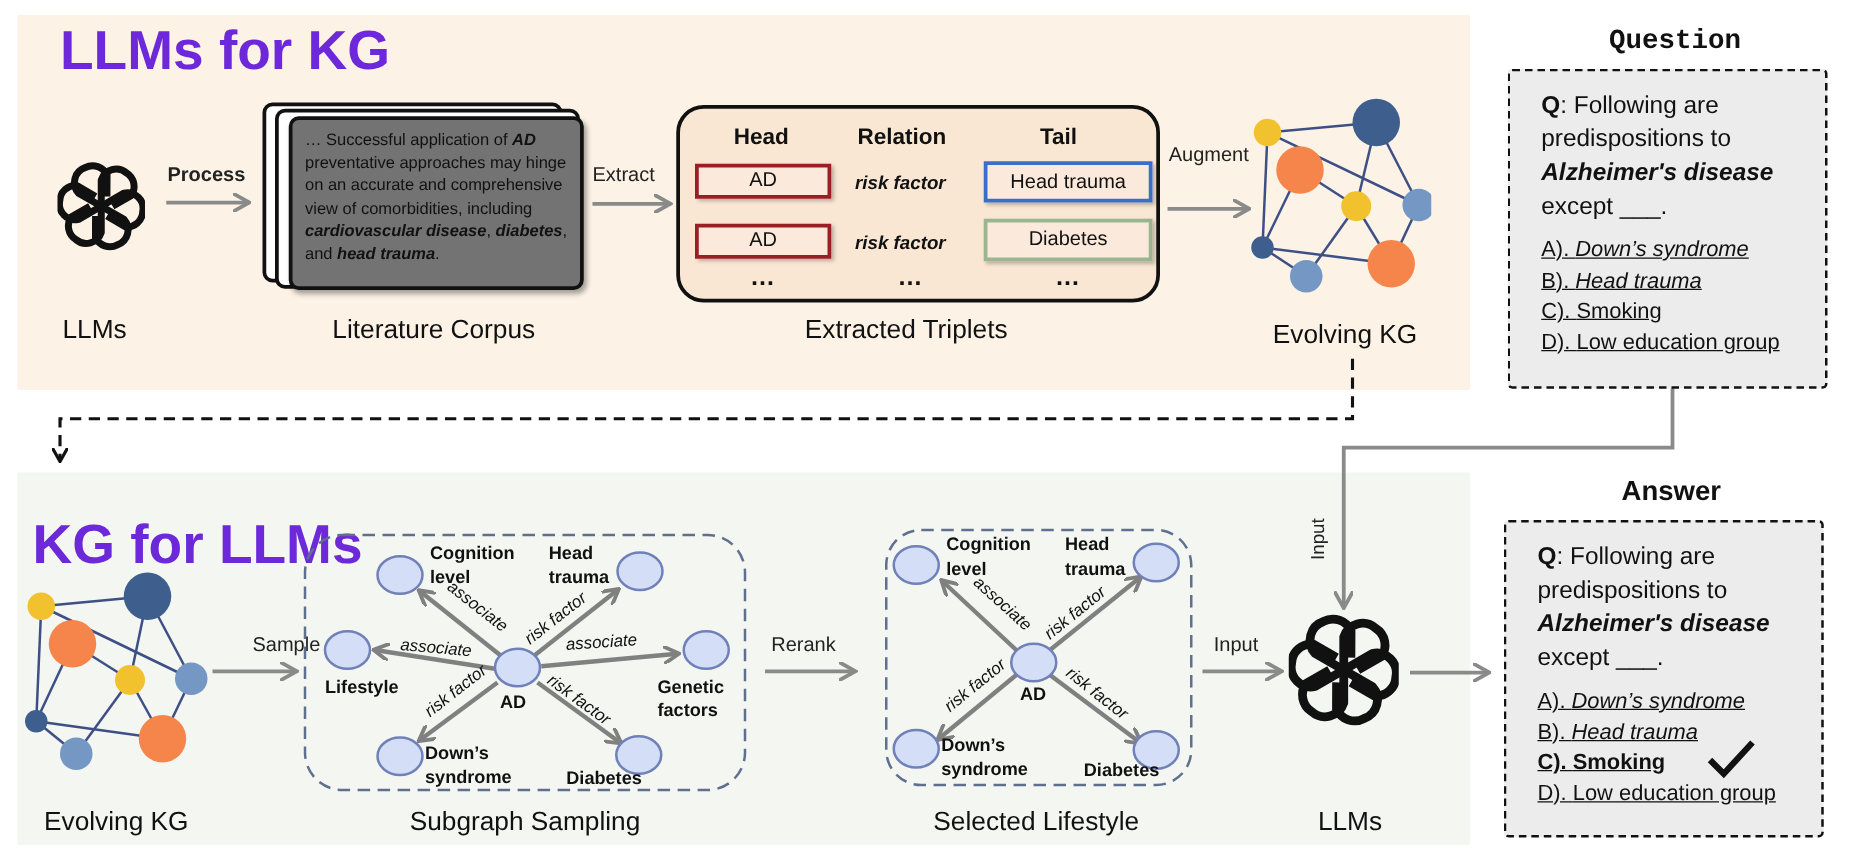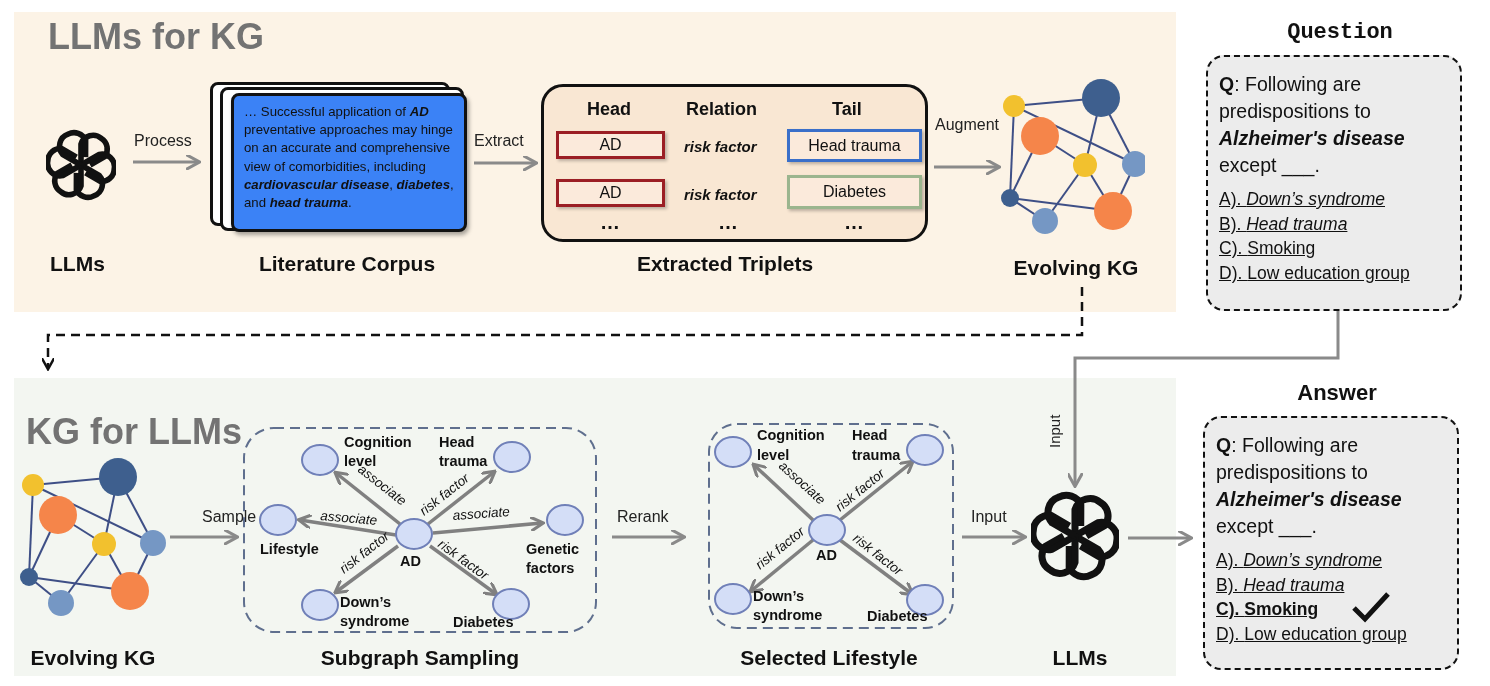--- a/index.html
+++ b/index.html
@@ -1,30 +1,30 @@
 <!DOCTYPE html>
 <html><head>
 <meta charset="utf-8">
 <style>
   html,body{margin:0;padding:0;background:#ffffff;}
   body{width:1490px;height:686px;position:relative;overflow:hidden;font-family:"Liberation Sans",sans-serif;color:#111;}
   .abs{position:absolute;}
   .panel-top{left:14px;top:12px;width:1162px;height:300px;background:#fcf3e6;}
   .panel-bot{left:14px;top:378px;width:1162px;height:298px;background:#f3f6f1;}
-  .section-title{font-weight:bold;font-size:36px;color:#737373;}
-  .cap{font-weight:bold;font-size:21px;text-align:center;white-space:nowrap;}
+  .section-title{font-weight:bold;font-size:44px;color:#6d28d9;}
+  .cap{font-weight:normal;font-size:21px;text-align:center;white-space:nowrap;}
   .lbl{font-size:16px;color:#222;white-space:nowrap;}
   .doc{border:3px solid #111;border-radius:8px;background:#fff;}
-  .doc-front{background:#3b82f6;box-shadow:2px 3px 4px rgba(0,0,0,.35);padding:7px 10px;box-sizing:border-box;font-size:13.2px;line-height:18.2px;}
+  .doc-front{background:#737373;box-shadow:2px 3px 4px rgba(0,0,0,.35);padding:7px 10px;box-sizing:border-box;font-size:13.2px;line-height:18.2px;}
   .triplets{left:541px;top:84px;width:387px;height:158px;border:3px solid #111;border-radius:22px;background:#f9e7d3;box-sizing:border-box;}
   .th{font-weight:bold;font-size:18px;position:absolute;top:12px;}
   .cell{position:absolute;height:28px;box-sizing:border-box;font-size:16px;display:flex;align-items:center;justify-content:center;background:#fbeadb;box-shadow:2px 2px 3px rgba(0,0,0,.25);}
   .rel{position:absolute;font-weight:bold;font-style:italic;font-size:15px;}
   .dots{position:absolute;font-weight:bold;font-size:20px;letter-spacing:1px;}
-  .qa{width:256px;border:2.5px dashed #111;border-radius:18px;background:#ececec;box-sizing:border-box;padding:14px 0 0 11px;font-size:19.5px;line-height:27px;}
+  .qa{width:256px;border:2.5px dashed #111;border-radius:4px;background:#ececec;box-sizing:border-box;padding:14px 0 0 25px;font-size:19.5px;line-height:27px;}
   .qa .opt{font-size:17.5px;line-height:24.5px;text-decoration:underline;}
   .qa-title{font-weight:bold;font-size:22px;width:268px;text-align:center;}
   svg text{font-family:"Liberation Sans",sans-serif;}
 </style>
 </head>
 <body>
 
 <div class="abs panel-top"></div>
 <div class="abs panel-bot"></div>
 
@@ -60,21 +60,21 @@
         <path d="M50,50 L50,20 A18,18 0 0 1 79,12 A18,18 0 0 1 84,38 L63,50"></path>
       </g>
     <use href="#petal" transform="rotate(60 50 50)"></use>
     <use href="#petal" transform="rotate(120 50 50)"></use>
     <use href="#petal" transform="rotate(180 50 50)"></use>
     <use href="#petal" transform="rotate(240 50 50)"></use>
     <use href="#petal" transform="rotate(300 50 50)"></use>
   </g>
 </svg>
 <div class="abs cap" style="left:50px;top:252px;width:100px;text-align:left;">LLMs</div>
-<div class="abs lbl" style="left:134px;top:132px;">Process</div>
+<div class="abs lbl" style="left:134px;top:132px;font-weight:bold;">Process</div>
 
 <div class="abs doc" style="left:210px;top:82px;width:234px;height:138px;"></div>
 <div class="abs doc" style="left:220px;top:87px;width:238px;height:138px;"></div>
 <div class="abs doc doc-front" style="left:231px;top:93px;width:236px;height:139px;">
   <span>… Successful application of </span><b><i>AD</i></b><span> preventative approaches may hinge on an accurate and comprehensive view of comorbidities, including </span><b><i>cardiovascular disease</i></b><span>, </span><b><i>diabetes</i></b><span>, and </span><b><i>head trauma</i></b><span>.</span>
 </div>
 <div class="abs cap" style="left:232px;top:252px;width:230px;">Literature Corpus</div>
 <div class="abs lbl" style="left:474px;top:132px;">Extract</div>
 
 <div class="abs triplets">

